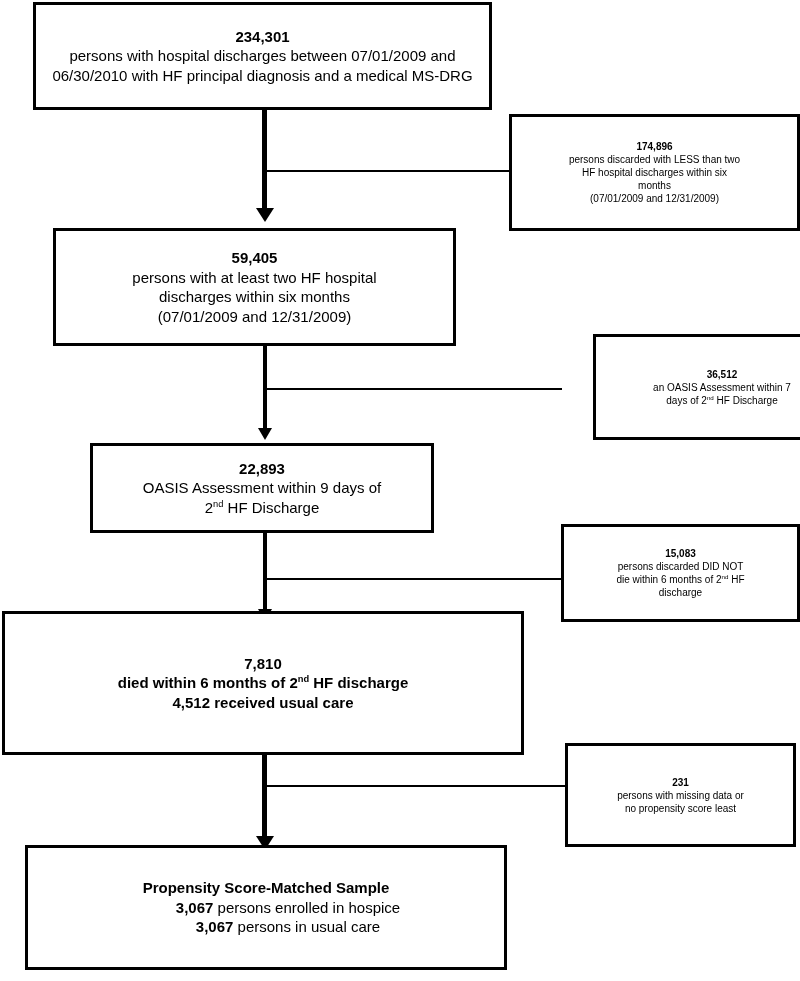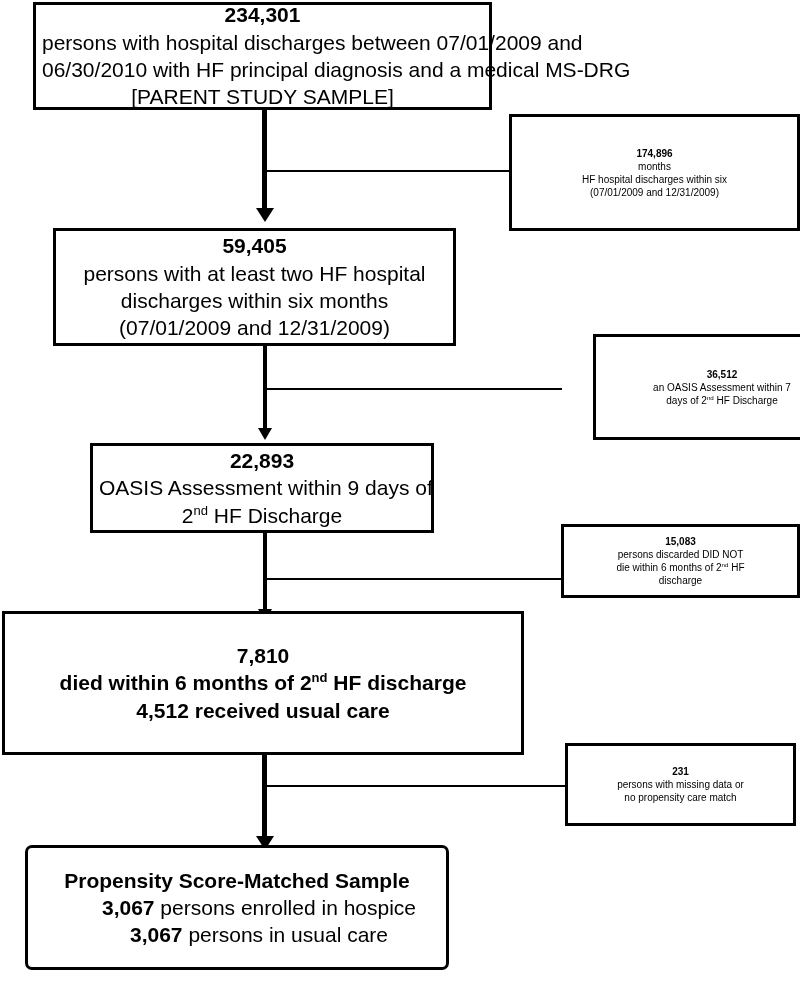--- a/index.html
+++ b/index.html
@@ -36,21 +36,21 @@
     padding: 0 6px;
     box-sizing: border-box;
   }
   .line-row {
     display: block;
     line-height: 1.30;
     white-space: nowrap;
   }
   
   .main-box .line-row {
-    font-size: 21px;
+    font-size: 15px;
   }
   .main-box .line-row.bold {
     font-weight: bold;
   }
   
   .side-box .line-row {
     font-size: 10px;
     line-height: 1.30;
   }
   .side-box .line-row.bold {
@@ -106,21 +106,20 @@
 
   <div class="conn v-stem" style="left:262px; top:731px; height:112px;"></div>
   <div class="arrow-head" style="left:255.5px; top:836px;"></div>
   <div class="conn h-branch" style="left:266px; top:785px; width:300px;"></div>
 
   <div class="node-box main-box" style="left:33px; top:2px; width:459px; height:108px;">
     <div class="box-inner">
       <span class="line-row bold">234,301</span>
       <span class="line-row">persons with hospital discharges between 07/01/2009 and</span>
       <span class="line-row">06/30/2010 with HF principal diagnosis and a medical MS-DRG</span>
-      <span class="line-row">[PARENT STUDY SAMPLE]</span>
     </div>
   </div>
 
   <div class="node-box main-box" style="left:53px; top:228px; width:403px; height:118px;">
     <div class="box-inner">
       <span class="line-row bold">59,405</span>
       <span class="line-row">persons with at least two HF hospital</span>
       <span class="line-row">discharges within six months</span>
       <span class="line-row">(07/01/2009 and 12/31/2009)</span>
     </div>
@@ -135,55 +134,56 @@
   </div>
 
   <div class="node-box main-box" style="left:2px; top:611px; width:522px; height:144px;">
     <div class="box-inner">
       <span class="line-row bold">7,810</span>
       <span class="line-row bold">died within 6 months of 2<sup>nd</sup> HF discharge</span>
       <span class="line-row bold">4,512 received usual care</span>
     </div>
   </div>
 
-  <div class="node-box main-box" style="left:25px; top:845px; width:424px; height:125px;border-radius:7px;">
+  <div class="node-box main-box" style="left:25px; top:845px; width:482px; height:125px;">
     <div class="box-inner">
       <span class="line-row bold">Propensity Score-Matched Sample</span>
       <span class="line-row"><span class="b">3,067</span> persons enrolled in hospice</span>
       <span class="line-row"><span class="b">3,067</span> persons in usual care</span>
     </div>
   </div>
 
   <div class="node-box side-box" style="left:509px; top:114px; width:291px; height:117px;">
     <div class="box-inner">
       <span class="line-row bold">174,896</span>
+      <span class="line-row">persons discarded with LESS than two</span>
+      <span class="line-row">HF hospital discharges within six</span>
       <span class="line-row">months</span>
-      <span class="line-row">HF hospital discharges within six</span>
       <span class="line-row">(07/01/2009 and 12/31/2009)</span>
     </div>
   </div>
 
   <div class="node-box side-box" style="left:593px; top:334px; width:258px; height:106px;">
     <div class="box-inner">
       <span class="line-row bold">36,512</span>
       <span class="line-row">an OASIS Assessment within 7</span>
       <span class="line-row">days of 2<sup>nd</sup> HF Discharge</span>
     </div>
   </div>
 
-  <div class="node-box side-box" style="left:561px; top:524px; width:239px; height:74px;">
+  <div class="node-box side-box" style="left:561px; top:524px; width:239px; height:98px;">
     <div class="box-inner">
       <span class="line-row bold">15,083</span>
       <span class="line-row">persons discarded DID NOT</span>
       <span class="line-row">die within 6 months of 2<sup>nd</sup> HF</span>
       <span class="line-row">discharge</span>
     </div>
   </div>
 
-  <div class="node-box side-box" style="left:565px; top:743px; width:231px; height:83px;">
+  <div class="node-box side-box" style="left:565px; top:743px; width:231px; height:104px;">
     <div class="box-inner">
       <span class="line-row bold">231</span>
       <span class="line-row">persons with missing data or</span>
-      <span class="line-row">no propensity care match</span>
+      <span class="line-row">no propensity score least</span>
     </div>
   </div>
 
 </div>
 
 </body></html>

